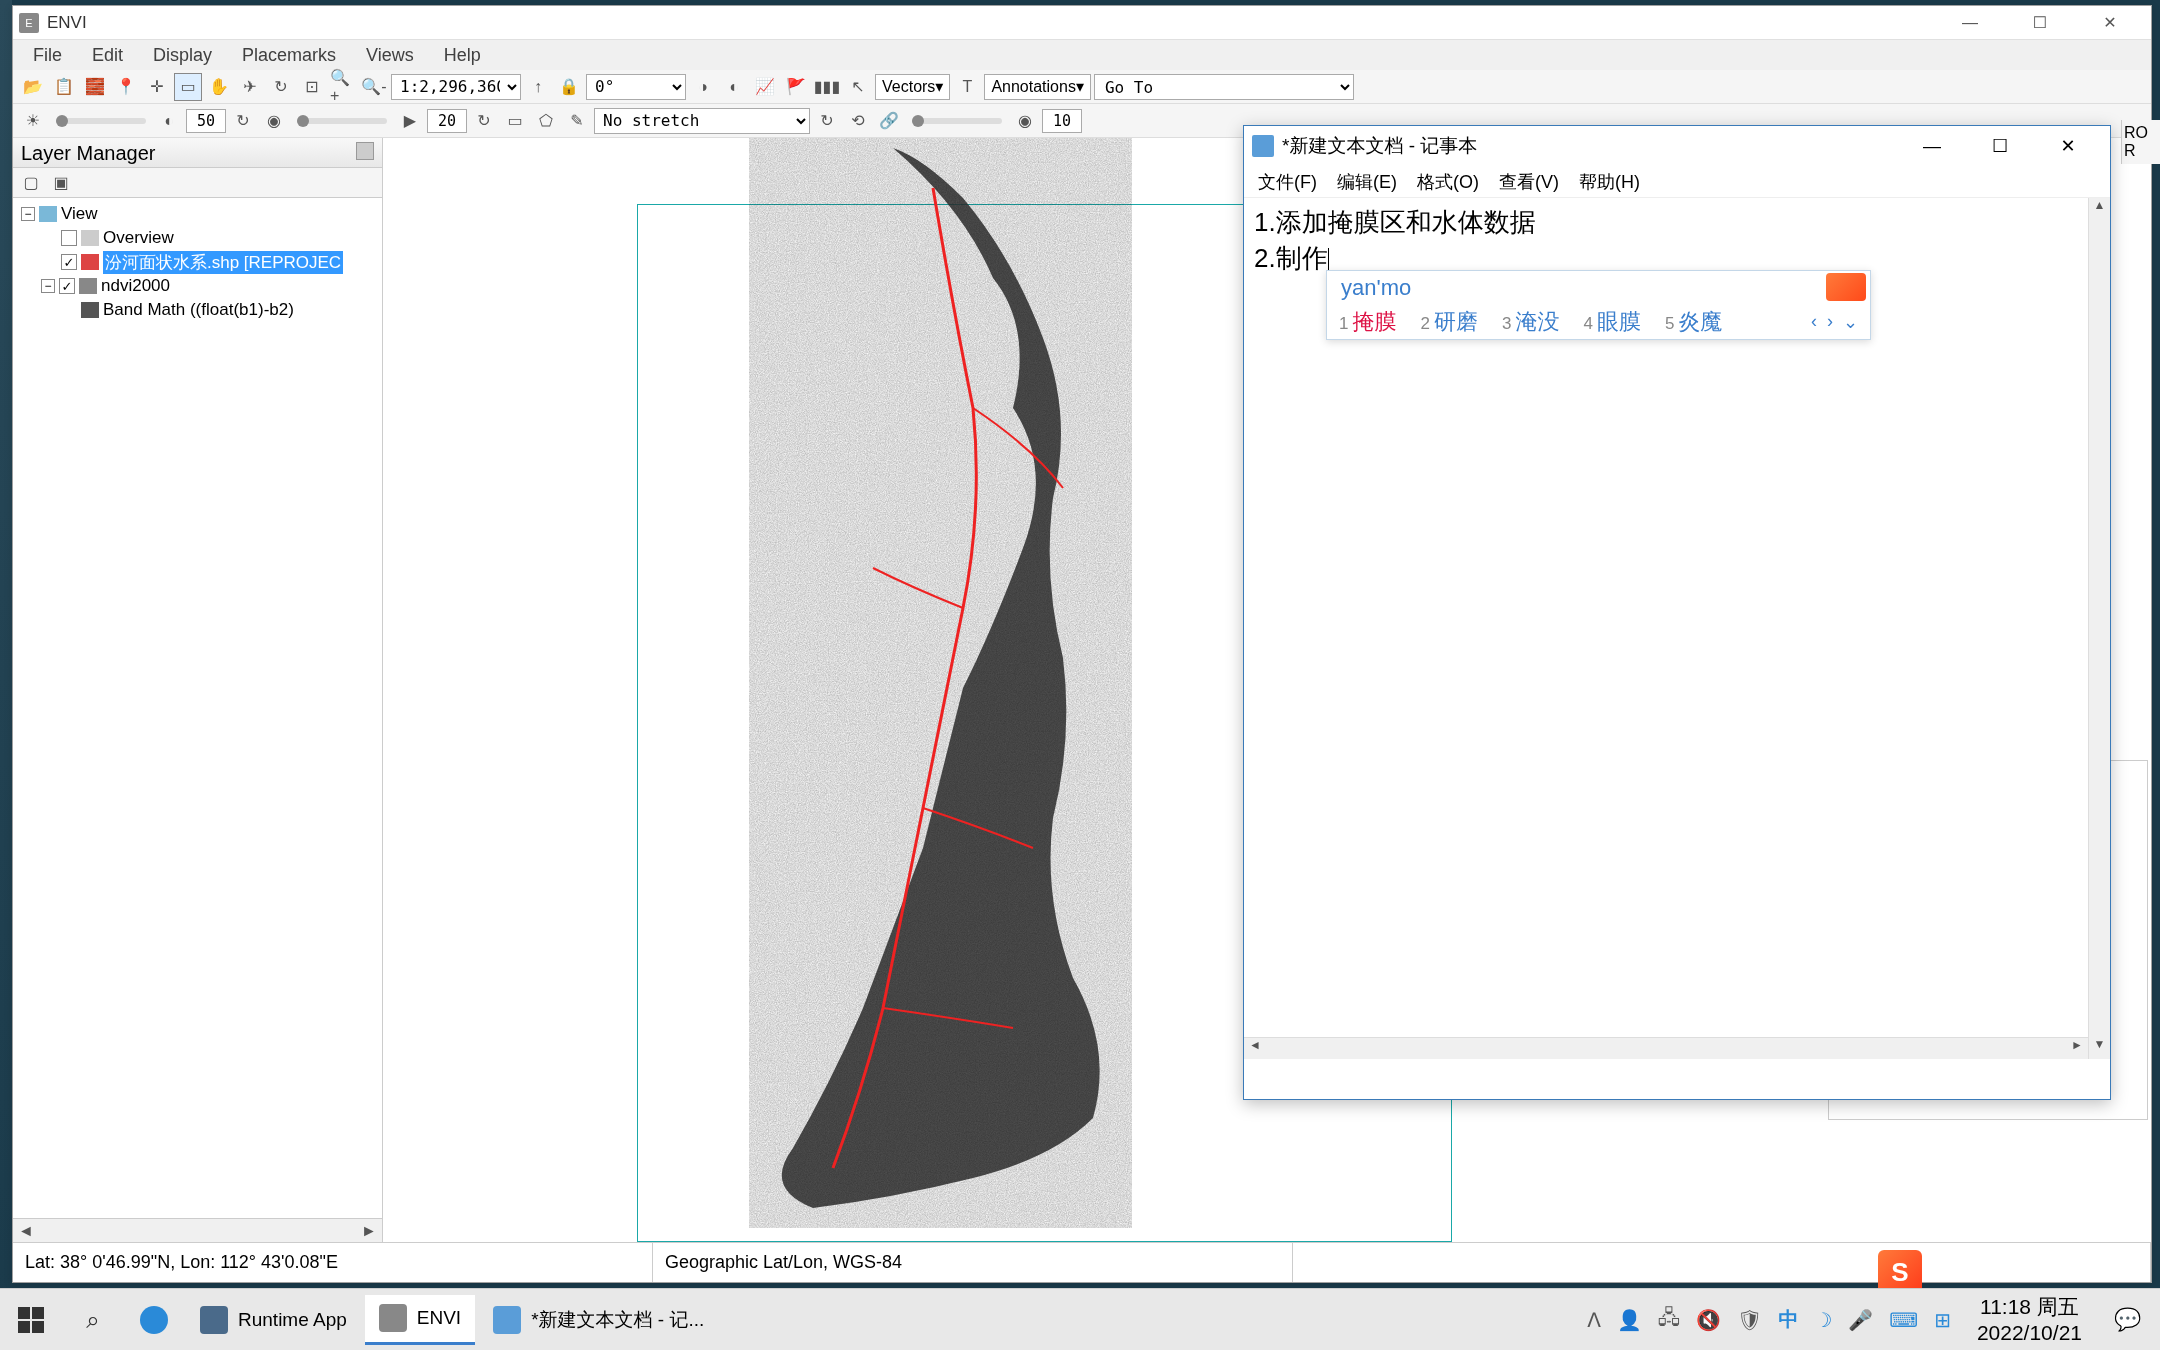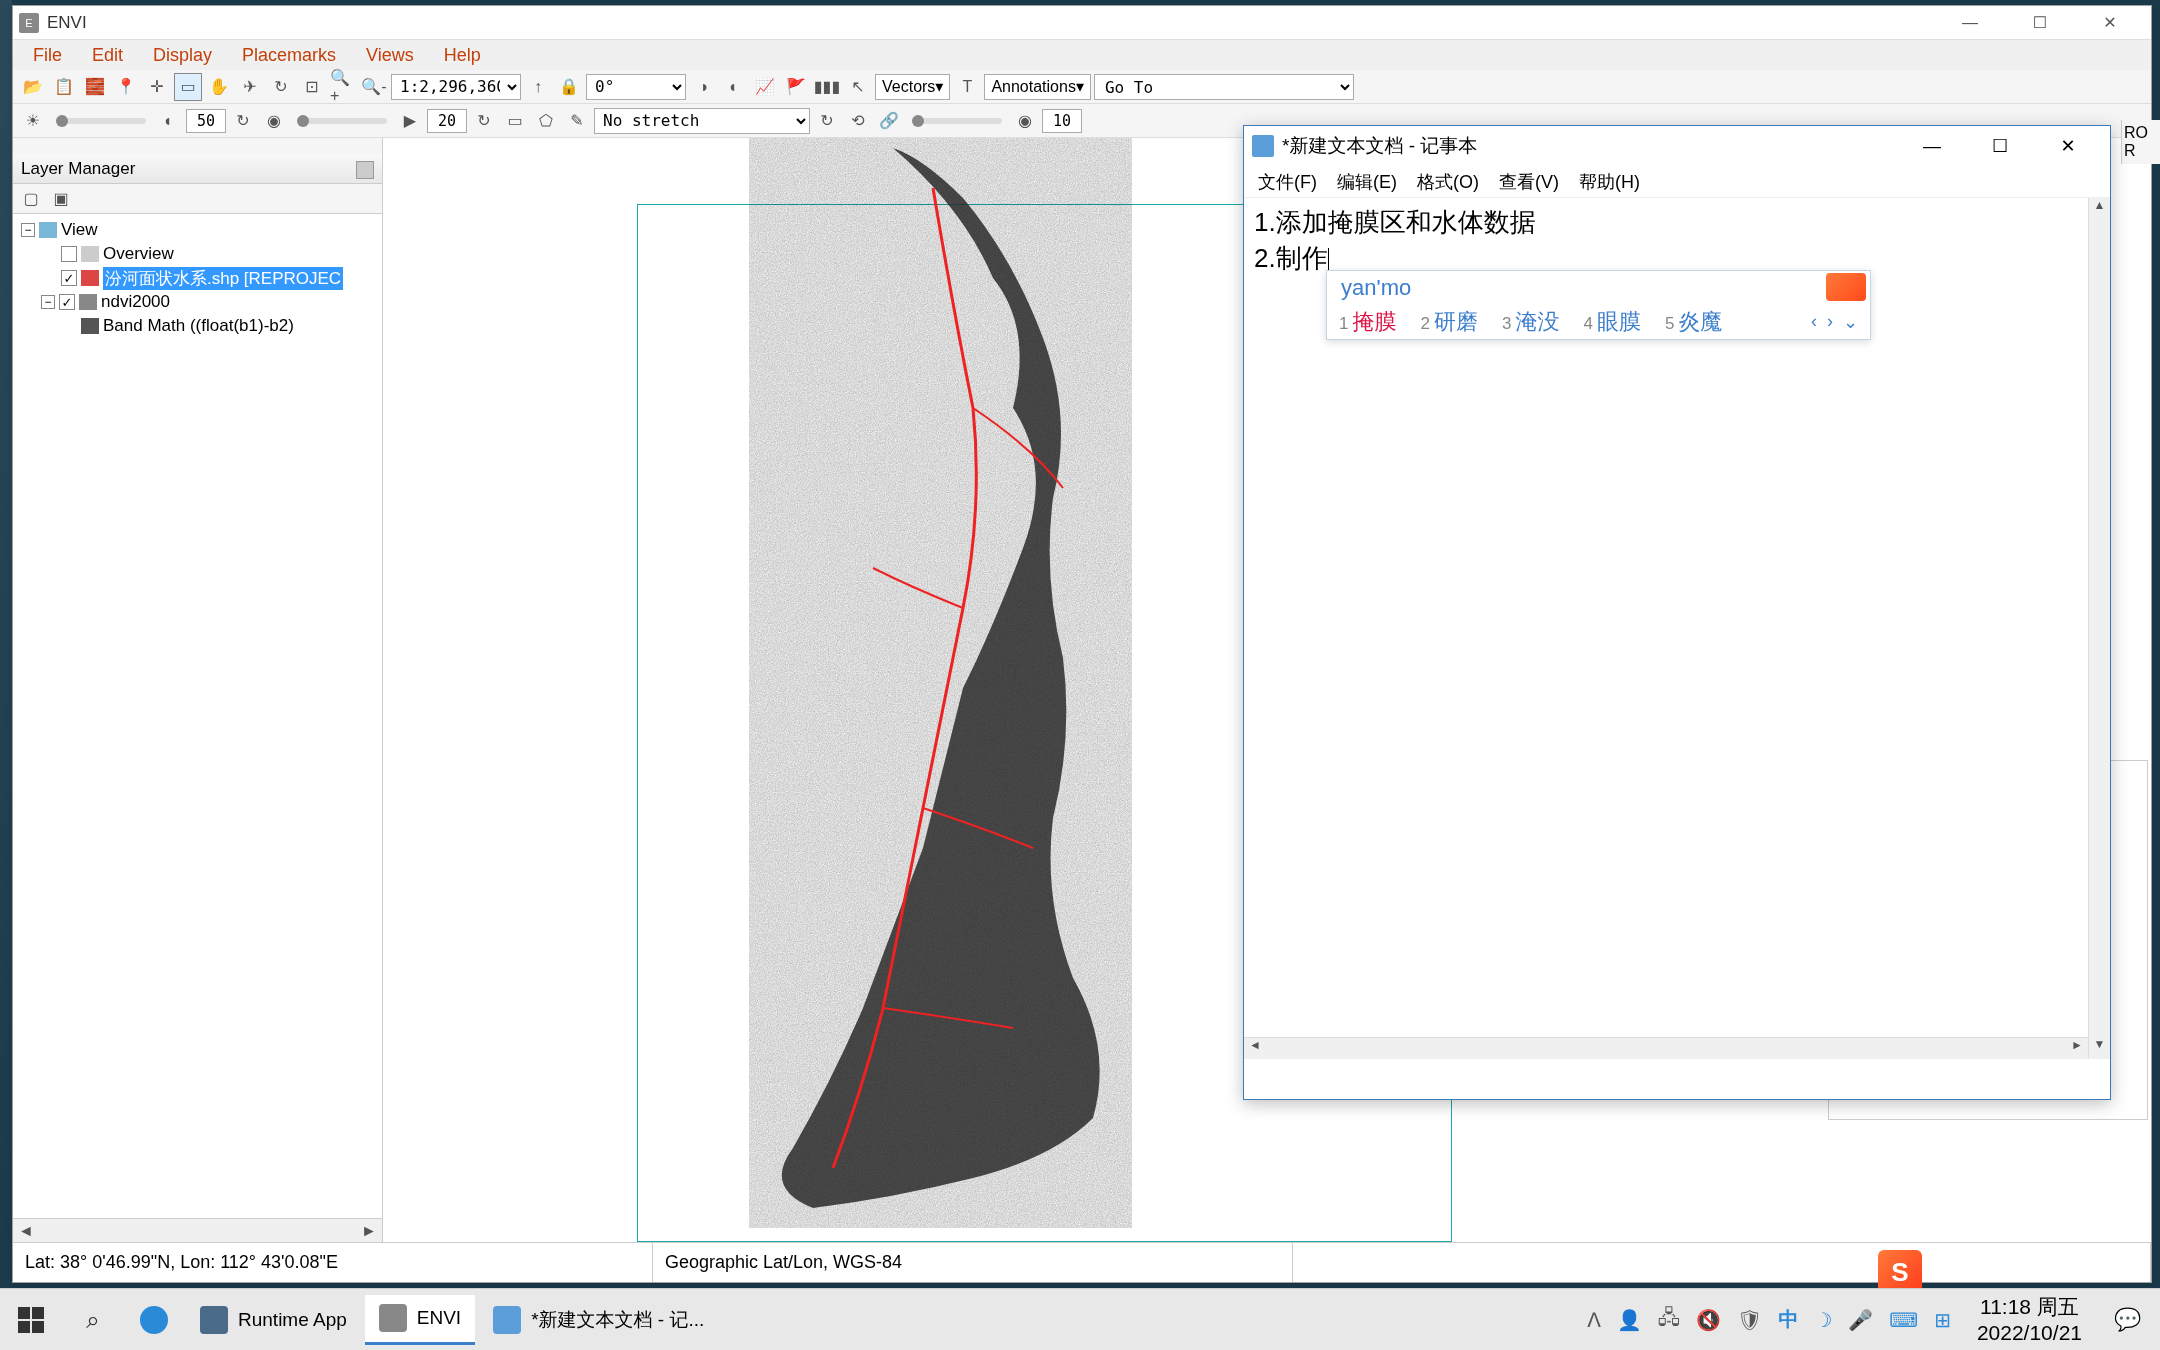--- a/index.html
+++ b/index.html
@@ -7,35 +7,35 @@
 .desktop-edge { position: absolute; left: 0; top: 0; width: 12px; height: 100%; background: linear-gradient(180deg, #2a4a5a, #1a3a4a); z-index: 0; }
 
 .envi-window { position: absolute; left: 12px; top: 5px; width: 2140px; height: 1278px; background: #fff; border: 1px solid #a0a0a0; box-shadow: 0 2px 8px rgba(0,0,0,.15); }
 .titlebar { height: 34px; background: #fff; display: flex; align-items: center; padding: 0 6px; border-bottom: 1px solid #e0e0e0; }
 .title-icon { width: 20px; height: 20px; background: #888; border-radius: 2px; margin-right: 8px; display:flex; align-items:center; justify-content:center; color:#fff; font-size:11px;}
 .title-text { flex: 1; font-size: 17px; color: #333; }
 .win-btns { display: flex; }
 .win-btn { width: 70px; height: 34px; display: flex; align-items: center; justify-content: center; color: #555; font-size: 16px; }
 
 .menubar { height: 30px; display: flex; align-items: center; padding: 0 6px; gap: 2px; background:#f0f0f0;}
-.menu-item { padding: 4px 14px; font-size: 18px; color: #c2410c; cursor: pointer; }
+.menu-item { padding: 4px 14px; font-size: 18px; color: #404040; cursor: pointer; }
 
 .toolbar1 { height: 34px; display: flex; align-items: center; padding: 2px 6px; gap: 3px; border-bottom: 1px solid #ddd; background:#f5f5f5;}
 .toolbar2 { height: 34px; display: flex; align-items: center; padding: 2px 6px; gap: 3px; border-bottom: 1px solid #ddd; background:#f5f5f5;}
 .tb-btn { width: 28px; height: 28px; display: flex; align-items: center; justify-content: center; font-size: 16px; color: #555; border:1px solid transparent;}
 .tb-sel { height: 26px; font-family: monospace; font-size: 16px; border:1px solid #aaa; background:#fff; padding:0 4px;}
 .tb-dd { height: 26px; font-size: 16px; border:1px solid #aaa; background:#fff; padding:2px 6px; display:flex; align-items:center;}
 .tb-slider { width:90px; height:6px; background:#ddd; border-radius:3px; margin:0 6px; position:relative;}
 .tb-slider::after{content:''; position:absolute; width:12px; height:12px; background:#888; border-radius:50%; top:-3px; left:0;}
 .tb-val { width:40px; height:24px; font-family:monospace; font-size:15px; border:1px solid #aaa; text-align:center; }
 .tb-godrop{ width:260px; height:26px; font-family:monospace; font-size:16px; border:1px solid #aaa; background:#fff; padding:2px 6px;}
 
 .workspace { position:absolute; top:132px; left:0; right:0; bottom:40px; display:flex; }
 .left-panel { width: 370px; border-right:1px solid #ccc; background:#f5f5f5; display:flex; flex-direction:column;}
-.lm-title { height:30px; background:linear-gradient(#f8f8f8,#e8e8e8); border-bottom:1px solid #ccc; padding:4px 8px; font-family:monospace; font-size:17px; display:flex; align-items:flex-end; justify-content:space-between;margin-top:16px;}
+.lm-title { height:30px; background:linear-gradient(#f8f8f8,#e8e8e8); border-bottom:1px solid #ccc; padding:4px 8px; font-family:monospace; font-size:20px; display:flex; align-items:flex-start; justify-content:space-between;}
 .lm-title-icon { width:18px; height:18px; background:#ccc; border:1px solid #999;}
 .lm-tools { height:30px; border-bottom:1px solid #ccc; display:flex; align-items:center; padding:2px 4px; gap:2px;}
 .lm-tree { flex:1; background:#fff; font-family:monospace; font-size:17px; padding:4px; overflow:auto;}
 .tree-row { display:flex; align-items:center; height:24px; white-space:nowrap;}
 .tree-indent { display:inline-block; }
 .tree-exp { width:14px; height:14px; border:1px solid #888; display:inline-flex; align-items:center; justify-content:center; font-size:12px; margin-right:4px; line-height:1;}
 .tree-chk { width:16px; height:16px; border:1px solid #888; margin-right:4px; display:inline-flex; align-items:center; justify-content:center; font-size:13px;}
 .tree-icon { width:18px; height:16px; margin-right:4px; display:inline-block;}
 .tree-label.sel { background:#3399ff; color:#fff; padding:0 2px;}
 .lm-scroll { height:24px; background:#f0f0f0; border-top:1px solid #ccc; display:flex; align-items:center; justify-content:space-between; padding:0 4px;}

